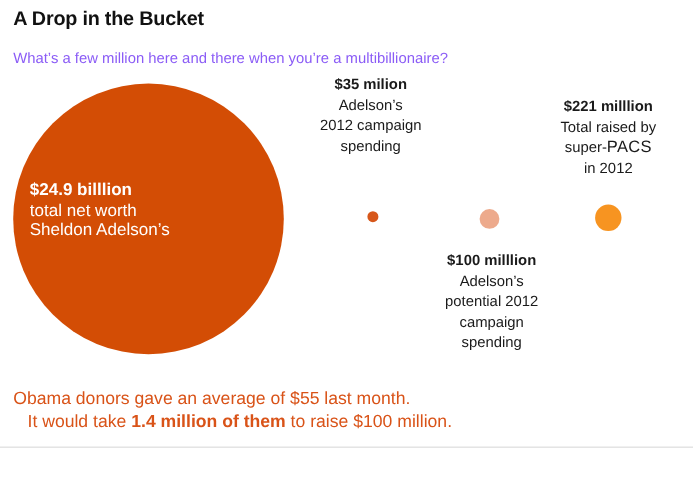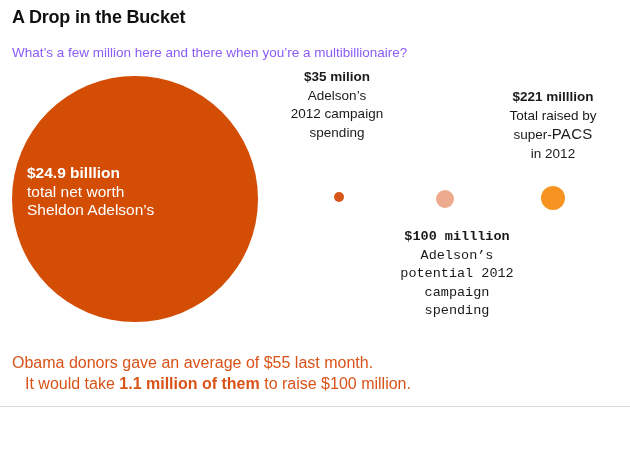--- a/index.html
+++ b/index.html
@@ -64,21 +64,21 @@
   .small-label {
     position: absolute;
     width: 160px;
     text-align: center;
     font-size: 13.5px;
     line-height: 18.5px;
     color: #1a1a1a;
   }
   .label-35  { left: 257px; top: 68px; }
   .label-221 { left: 473px; top: 88px; }
-  .label-100 { left: 377px; top: 228px; font-family: Liberation Mono, monospace; }
+  .label-100 { left: 367px; top: 228px; }
   .val { font-weight: bold; }
   .smallcaps {
     font-size: 15px;
     letter-spacing: 0.3px;
   }
   .callout {
     position: absolute;
     left: 12px; top: 353px;
     font-size: 16px;
     line-height: 20.5px;
@@ -136,19 +136,19 @@
   <div class="small-label label-100">
     <div class="val">$100 milllion</div>
     <div>Adelson’s</div>
     <div>potential 2012</div>
     <div>campaign</div>
     <div>spending</div>
   </div>
 
   <div class="callout">
     <div class="callout-line1">Obama donors gave an average of $55 last month.</div>
-    <div class="callout-line2"><span>It would take </span><b>1.1 million of them</b><span> to raise $100 million.</span></div>
+    <div class="callout-line2"><span>It would take </span><b>1.4 million of them</b><span> to raise $100 million.</span></div>
   </div>
 
   <div class="divider"></div>
 
 
 </div>
 
 </body></html>

